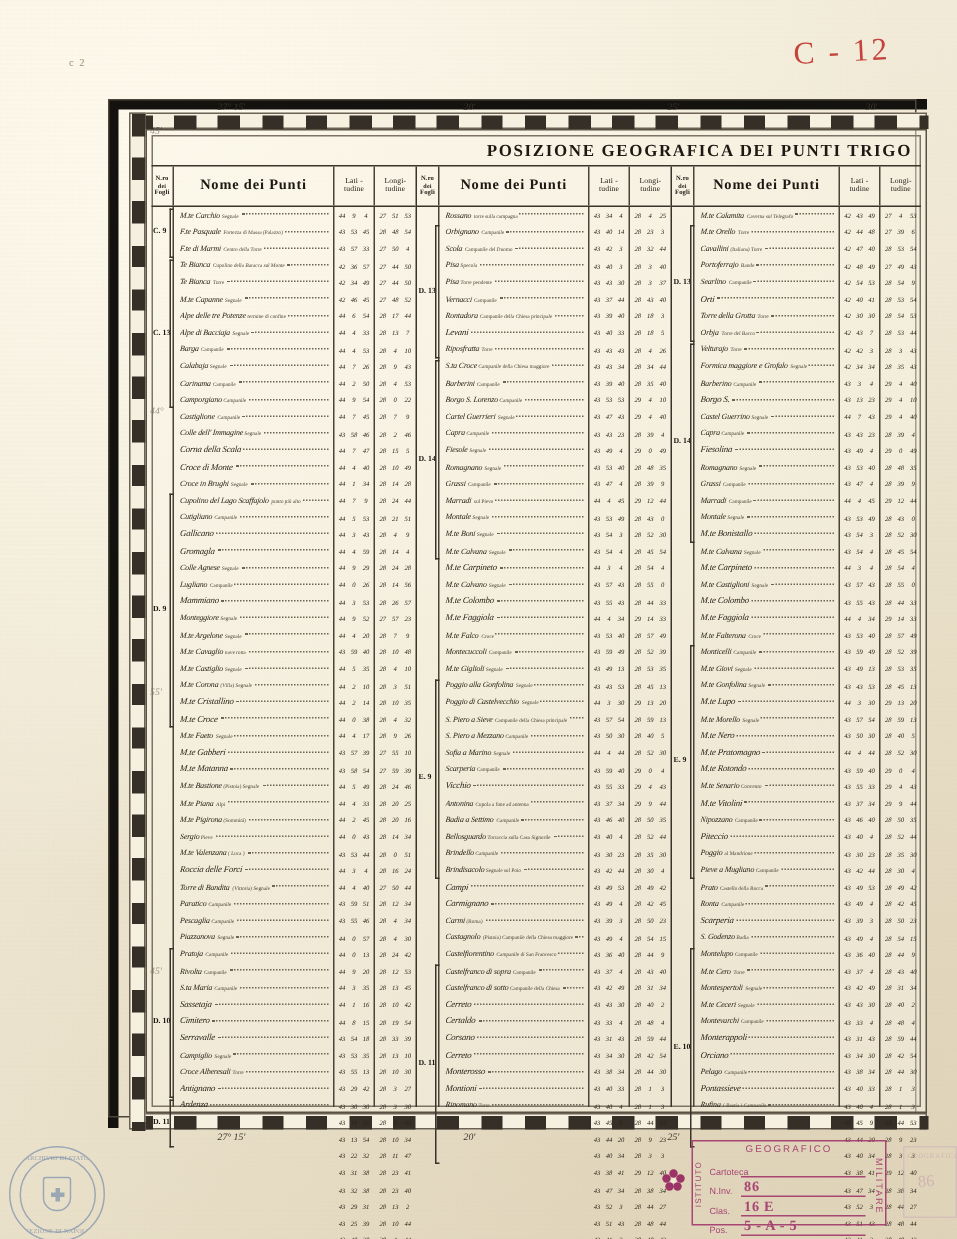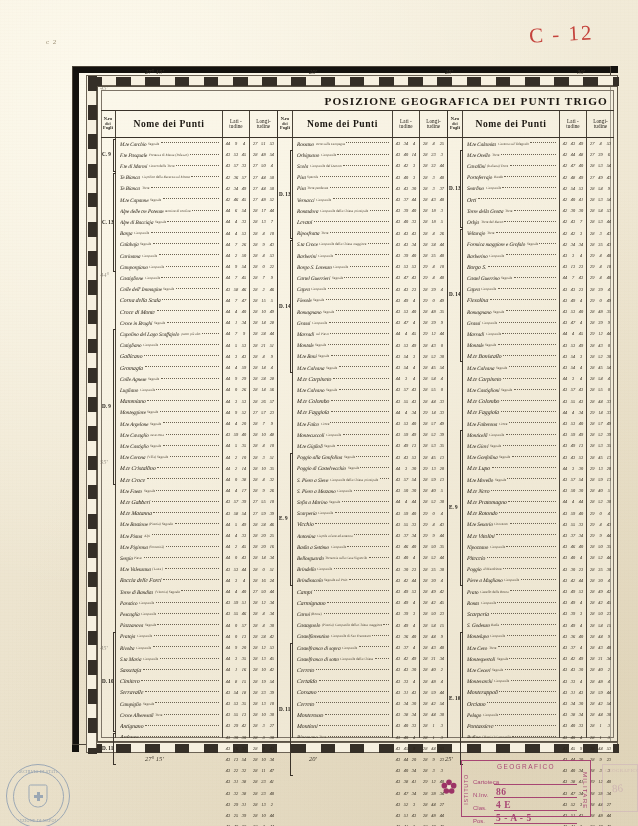--- a/index.html
+++ b/index.html
@@ -3399,21 +3399,21 @@
       <div class="igm-line">
         <div class="igm-k">Cartoteca</div>
         <div class="igm-v"></div>
       </div>
       <div class="igm-line">
         <div class="igm-k">N.Inv.</div>
         <div class="igm-v">86</div>
       </div>
       <div class="igm-line">
         <div class="igm-k">Clas.</div>
-        <div class="igm-v">4 E</div>
+        <div class="igm-v">16 E</div>
       </div>
       <div class="igm-line">
         <div class="igm-k">Pos.</div>
         <div class="igm-v">5 - A - 5</div>
       </div>
     </div>
 </div>
 <div id="igm-ghost">
   <div class="g1">GEOGRAFICO</div>
   <div class="g2">86</div>

